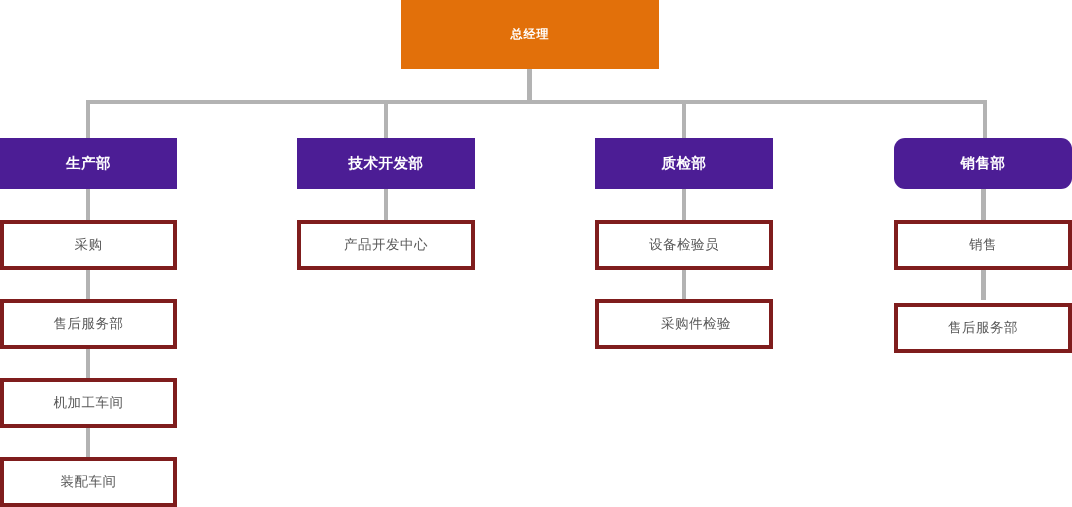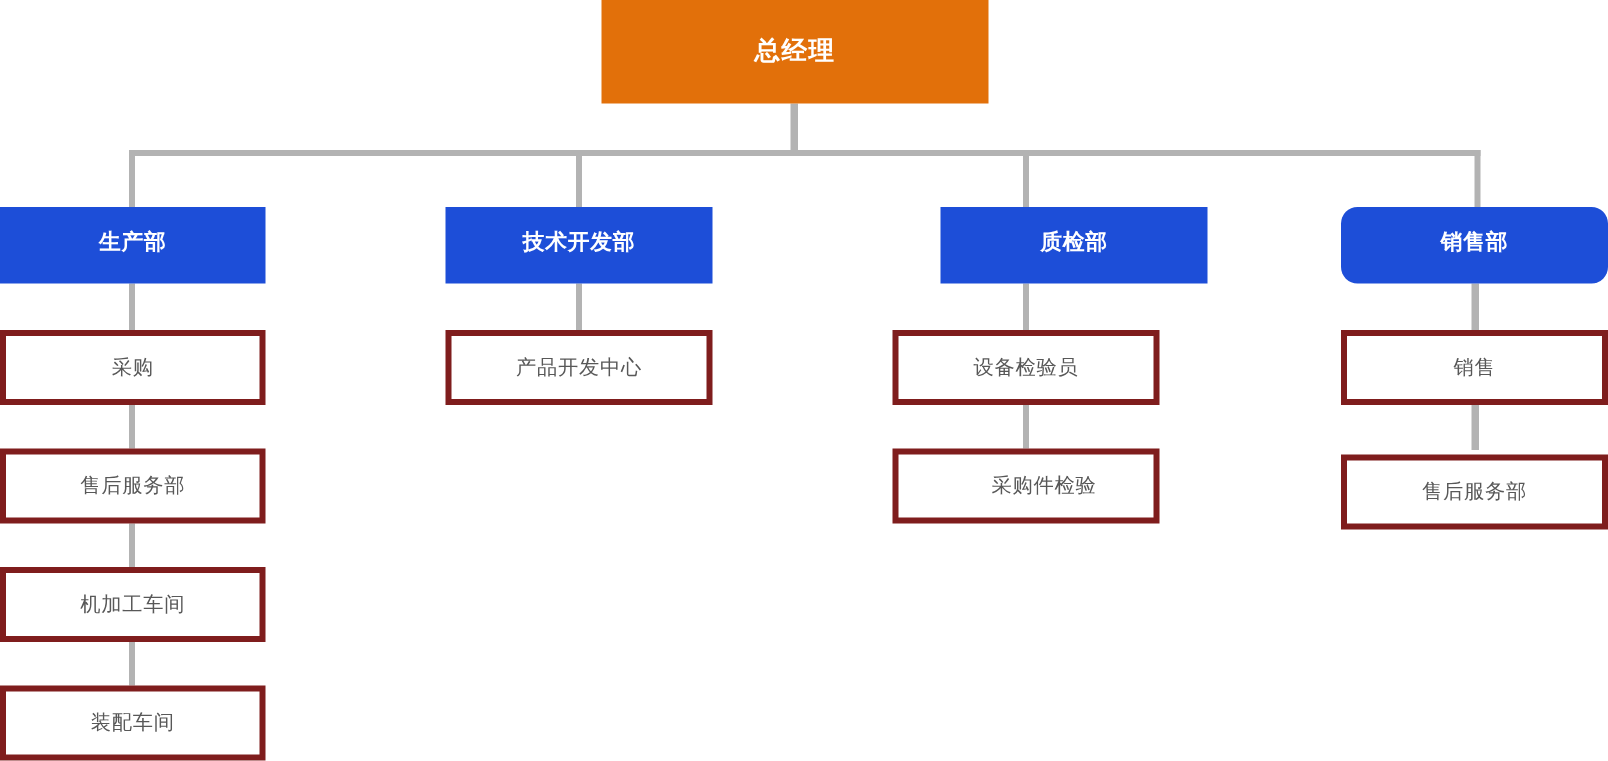--- a/index.html
+++ b/index.html
@@ -30,31 +30,30 @@
     box-sizing: border-box;
     display: flex;
     align-items: center;
     justify-content: center;
     text-align: center;
     line-height: 1.2;
   }
   .node-root {
     background: #e2700a;
     color: #ffffff;
-    font-size: 17px;
+    font-size: 12px;
     font-weight: bold;
     letter-spacing: 1px;
   }
   .node-dept {
-    background: #1d4ed8;
+    background: #4c1d95;
     color: #ffffff;
     font-size: 14.5px;
     font-weight: bold;
     letter-spacing: 0.5px;
-    font-family: Liberation Mono, monospace;
   }
   .node-leaf {
     background: #ffffff;
     color: #585858;
     font-size: 13.5px;
     font-weight: normal;
     border: 4px solid #7f1d1d;
     letter-spacing: 0.5px;
   }
 </style>
@@ -84,21 +83,21 @@
 
   <div class="line" style="left:981px; top:189px; width:5px; height:32px;"></div>
   <div class="line" style="left:981px; top:269px; width:5px; height:31px;"></div>
 
   <div class="node node-root" style="left:401px; top:0px; width:258px; height:69px;">总经理</div>
 
   <div class="node node-dept" style="left:0px; top:138px; width:177px; height:51px;">生产部</div>
 
   <div class="node node-dept" style="left:297px; top:138px; width:178px; height:51px;">技术开发部</div>
 
-  <div class="node node-dept" style="left:595px; top:138px; width:178px; height:51px;margin-left:32px;">质检部</div>
+  <div class="node node-dept" style="left:595px; top:138px; width:178px; height:51px;">质检部</div>
 
   <div class="node node-dept" style="left:894px; top:138px; width:178px; height:51px;border-radius:11px;">销售部</div>
 
   <div class="node node-leaf" style="left:0px; top:220px; width:177px; height:50px;">采购</div>
 
   <div class="node node-leaf" style="left:0px; top:299px; width:177px; height:50px;">售后服务部</div>
 
   <div class="node node-leaf" style="left:0px; top:378px; width:177px; height:50px;">机加工车间</div>
 
   <div class="node node-leaf" style="left:0px; top:457px; width:177px; height:50px;">装配车间</div>

